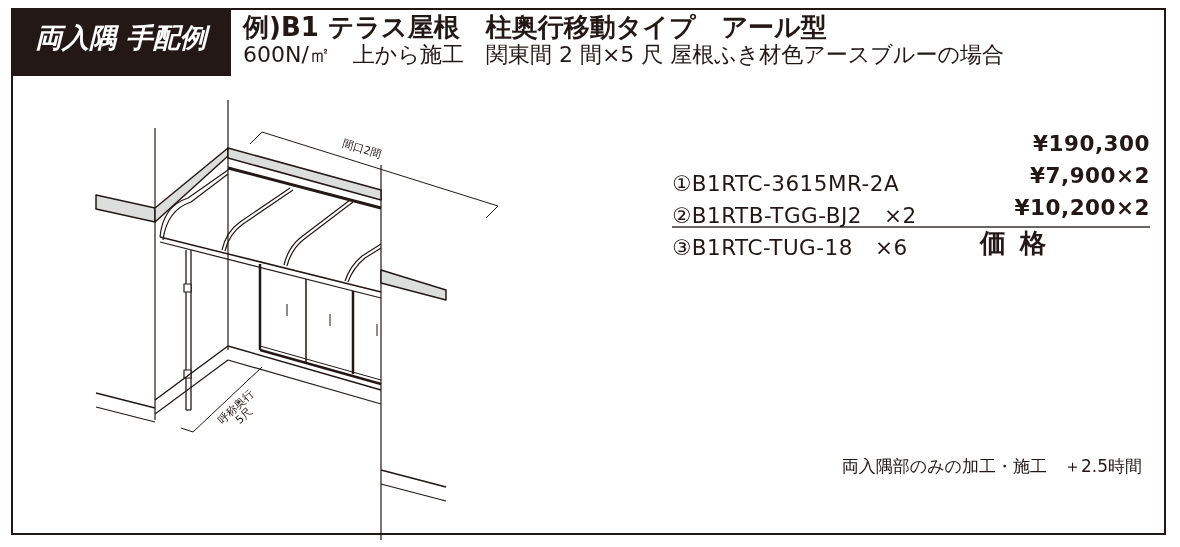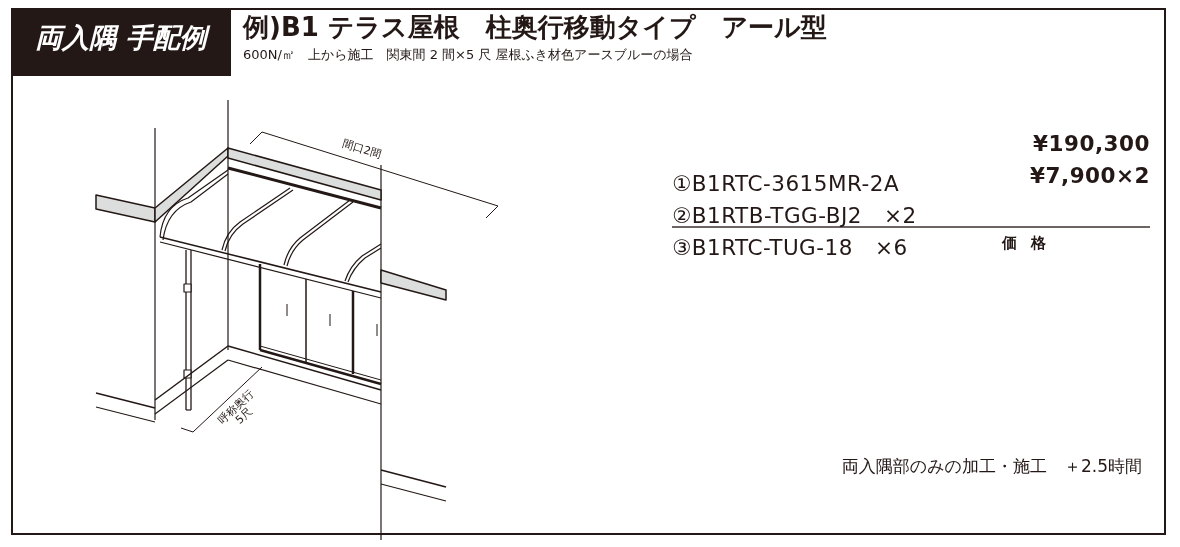--- a/index.html
+++ b/index.html
@@ -46,21 +46,21 @@
     top: 14px;
     font-size: 26px;
     font-weight: bold;
     line-height: 26px;
     white-space: nowrap;
   }
   .header-subtitle {
     position: absolute;
     left: 243px;
     top: 44px;
-    font-size: 13px;
+    font-size: 22px;
     line-height: 22px;
     white-space: nowrap;
     text-align: center;
   }
   .illustration {
     position: absolute;
     left: 80px;
     top: 100px;
     width: 440px;
     height: 440px;
@@ -85,21 +85,21 @@
   .price-divider {
     height: 0;
     border-top: 2px solid #6b6663;
     margin-top: 2px;
   }
   .price-total {
     display: flex;
     justify-content: flex-end;
     height: 30px;
     line-height: 30px;
-    font-size: 15px;
+    font-size: 26px;
     font-weight: bold;
     white-space: nowrap;
   }
   .price-total .total-label {
     margin-right: 90px;
     letter-spacing: 14px;
   }
   .note {
     position: absolute;
     right: 38px;
@@ -190,20 +190,21 @@
   <div class="price-row">
     <span class="label">①B1RTC-3615MR-2A</span>
     <span class="value">¥190,300</span>
   </div>
   <div class="price-row">
     <span class="label">②B1RTB-TGG-BJ2　×2</span>
     <span class="value">¥7,900×2</span>
   </div>
   <div class="price-row">
     <span class="label">③B1RTC-TUG-18　×6</span>
+    <span class="value">¥10,200×2</span>
   </div>
   <div class="price-divider"></div>
   <div class="price-total">
     <span class="total-label">価格</span>
   </div>
 </div>
 
 <div class="note">両入隅部のみの加工・施工　＋2.5時間</div>
 
 </body></html>

